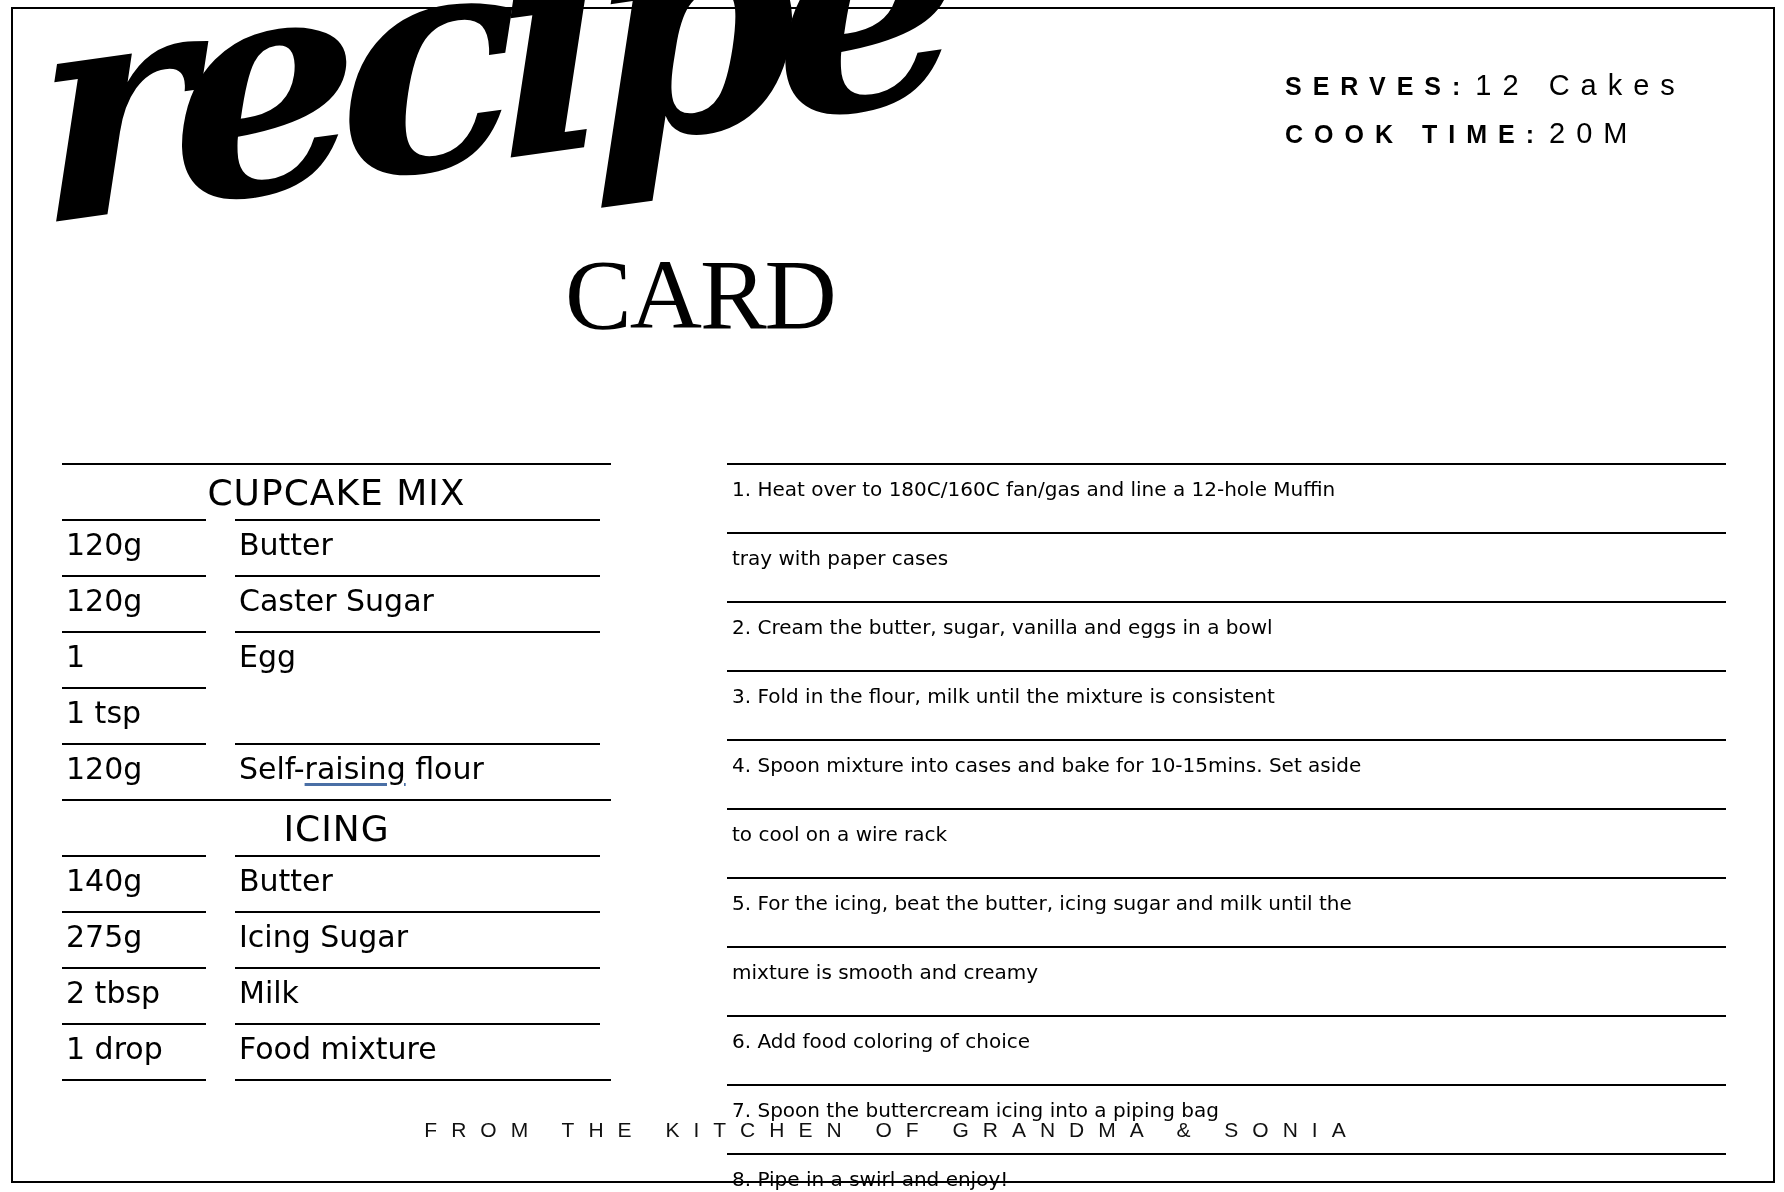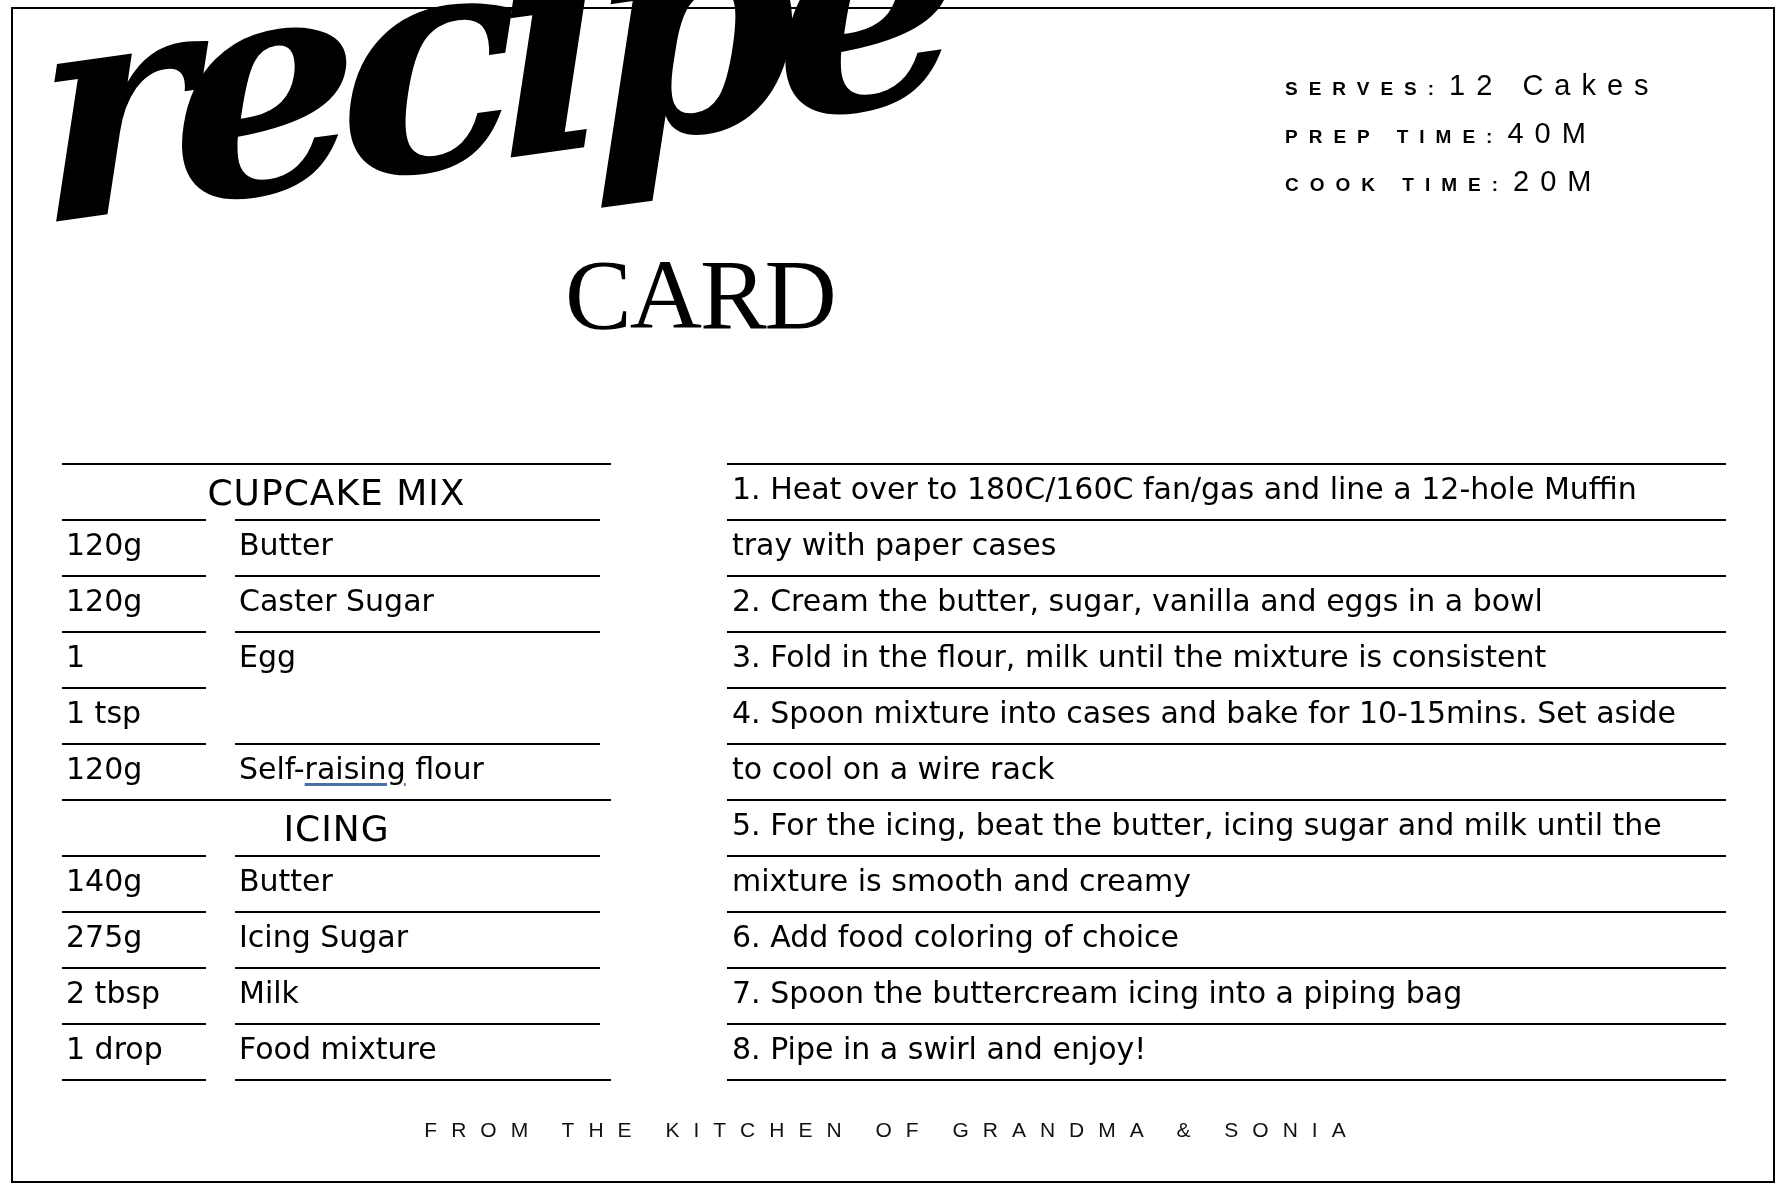--- a/index.html
+++ b/index.html
@@ -18,21 +18,21 @@
     }
     .title-card {
       position: absolute; left: 552px; top: 236px;
       font-family: Liberation Serif, serif; font-size: 100px; line-height: 1;
       letter-spacing: -2px; color: #000000;
     }
     
     .meta { position: absolute; left: 1272px; top: 58px; }
     .meta-row { height: 48px; line-height: 36px; white-space: nowrap; }
     .meta-label {
-      font-family: "Liberation Sans", sans-serif; font-weight: bold; font-size: 19px;
+      font-family: "Liberation Sans", sans-serif; font-weight: bold; font-size: 25px;
       letter-spacing: 11px;
     }
     .meta-value {
       font-family: "Liberation Sans", sans-serif; font-size: 29px; letter-spacing: 11px;
       font-weight: normal;
     }
     
     .hand { font-family: "DejaVu Sans", sans-serif; font-size: 30px; font-weight: 400; margin-top: 11px; }
     .ing-table { position: absolute; left: 62px; top: 452px; width: 549px; }
     .ing-row { position: relative; height: 56px; }
@@ -50,23 +50,23 @@
       position: absolute; left: 173px; right: 11px; top: 0; height: 44px;
       border-top: 2px solid #000; box-sizing: border-box; padding-left: 4px;
       line-height: 48px; white-space: nowrap;
     }
     .ing-table .end-line { display: flex; justify-content: space-between; }
     .ing-table .end-line span { display: block; height: 2px; background: #000; }
     .spell { text-decoration: underline; text-decoration-color: #4a6fa5; text-underline-offset: 4px; }
 
     .steps { position: absolute; left: 727px; top: 452px; width: 999px; }
     .step-line {
-      height: 56px; border-top: 2px solid #000; box-sizing: border-box;
+      height: 69px; border-top: 2px solid #000; box-sizing: border-box;
       padding-left: 5px; line-height: 48px; white-space: nowrap; overflow: hidden;
-      font-size: 30px;
+      font-size: 20px;
     }
     .steps .end-line { height: 2px; background: #000; }
 
     .footer {
       position: absolute; left: 0; right: 0; top: 1118px; text-align: center;
       font-family: "Liberation Sans", sans-serif; font-size: 21px; letter-spacing: 14px;
       color: #111;
     }
   </style>
 </head>
@@ -74,24 +74,20 @@
 
 <div class="card">
 
   <div class="title-script">recipe</div>
   <div class="title-card">CARD</div>
 
   <div class="meta">
     <div class="meta-row">
       <span class="meta-label">SERVES:</span>
       <span class="meta-value">12 Cakes</span>
-    </div>
-    <div class="meta-row">
-      <span class="meta-label">PREP TIME:</span>
-      <span class="meta-value">40M</span>
     </div>
     <div class="meta-row">
       <span class="meta-label">COOK TIME:</span>
       <span class="meta-value">20M</span>
     </div>
   </div>
 </div>
 
 <div class="ing-table hand">
   <div class="ing-row section">

